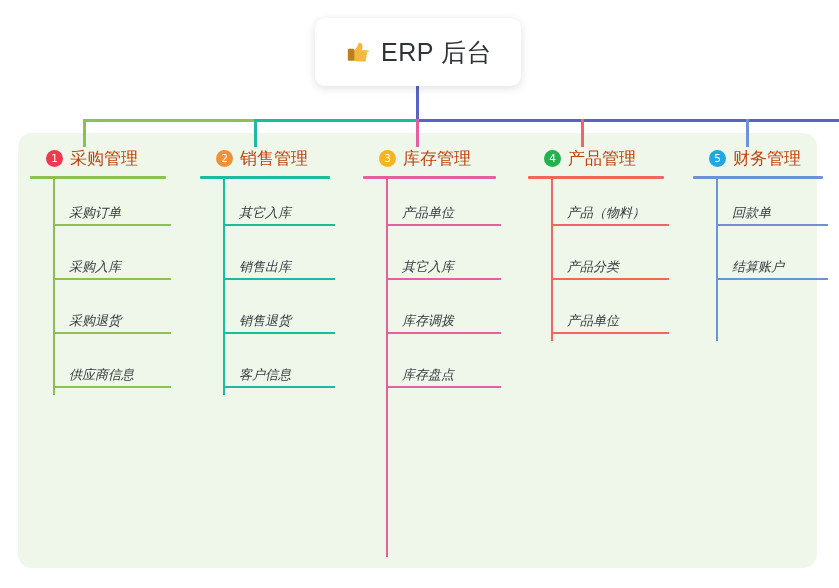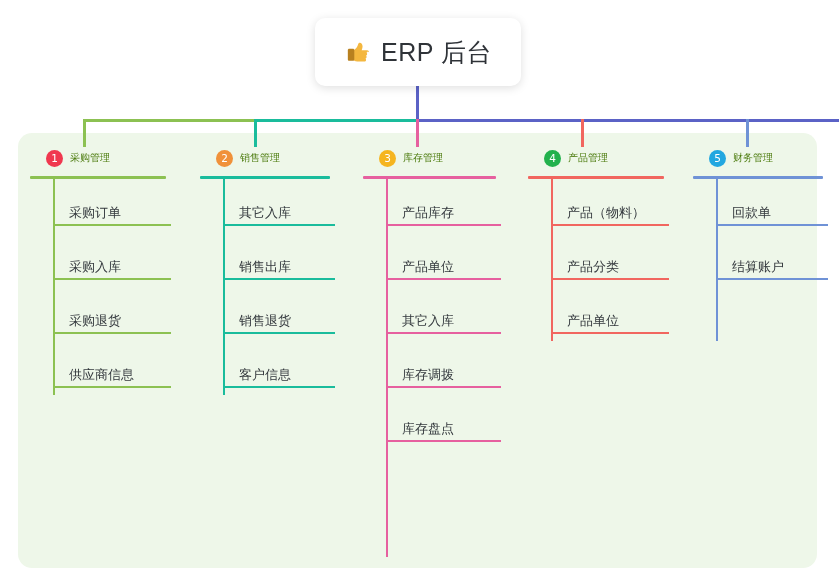--- a/index.html
+++ b/index.html
@@ -36,29 +36,29 @@
 
   
   .col{position:absolute;top:146px;z-index:3;}
   .col-head{display:flex;align-items:center;gap:7px;height:24px;padding-left:16px;}
   .badge{
     width:17px;height:17px;border-radius:50%;
     display:flex;align-items:center;justify-content:center;
     color:#fff;font-size:10.5px;line-height:1;flex:0 0 auto;
     font-family:"DejaVu Sans",sans-serif;
   }
-  .col-title{font-size:10px;color:#4d7c0f;white-space:nowrap;}
+  .col-title{font-size:17px;color:#c2410c;white-space:nowrap;}
   .col-rule{height:3px;margin-top:6px;border-radius:1px;}
 
   .leaves{position:relative;margin-left:23px;padding-top:0;}
   .spine{position:absolute;left:0;top:0;width:2px;}
   .leaf{position:relative;height:54px;}
   .leaf .leaf-label{
     position:absolute;left:16px;bottom:11px;
-    font-size:13px;color:#33383d;white-space:nowrap;
+    font-size:13px;color:#33383d;white-space:nowrap;font-style:italic;
   }
   .leaf .leaf-rule{position:absolute;left:0;bottom:7px;height:2px;}
 </style>
 </head>
 <body>
 
 <div id="stage">
 
   <div id="panel"></div>
 
@@ -139,24 +139,20 @@
       </div>
       <div class="col" style="left: 363px;">
         <div class="col-head">
           <span class="badge" style="background: rgb(245, 181, 32);">3</span>
           <span class="col-title">库存管理</span>
         </div>
         <div class="col-rule" style="background: rgb(230, 96, 159); width: 133px;"></div>
         <div class="leaves">
           <div class="spine" style="background: rgb(230, 96, 159); height: 378px;"></div>
           <div class="leaf">
-            <span class="leaf-label">产品库存</span>
-            <div class="leaf-rule" style="background: rgb(230, 96, 159); width: 115px;"></div>
-          </div>
-          <div class="leaf">
             <span class="leaf-label">产品单位</span>
             <div class="leaf-rule" style="background: rgb(230, 96, 159); width: 115px;"></div>
           </div>
           <div class="leaf">
             <span class="leaf-label">其它入库</span>
             <div class="leaf-rule" style="background: rgb(230, 96, 159); width: 115px;"></div>
           </div>
           <div class="leaf">
             <span class="leaf-label">库存调拨</span>
             <div class="leaf-rule" style="background: rgb(230, 96, 159); width: 115px;"></div>

